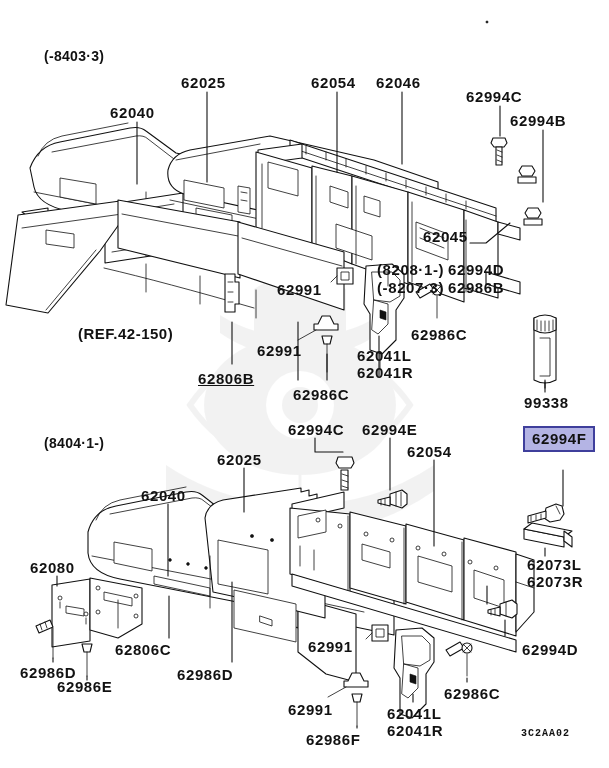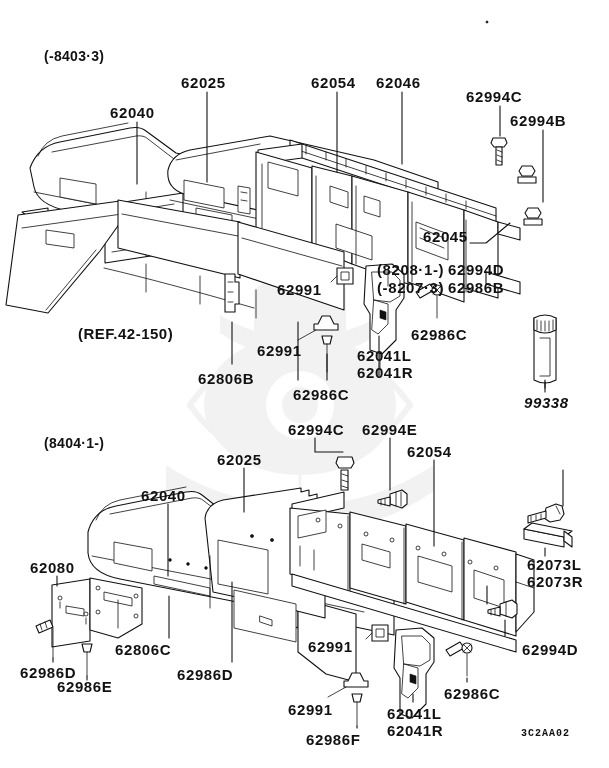--- a/index.html
+++ b/index.html
@@ -438,29 +438,30 @@
 
   <div class="lbl" style="left:110px;top:104px;">62040</div>
   <div class="lbl" style="left:181px;top:74px;">62025</div>
   <div class="lbl" style="left:311px;top:74px;">62054</div>
   <div class="lbl" style="left:376px;top:74px;text-align:right;">62046</div>
   <div class="lbl" style="left:466px;top:88px;">62994C</div>
   <div class="lbl" style="left:510px;top:112px;">62994B</div>
   <div class="lbl" style="left:423px;top:228px;">62045</div>
   <div class="lbl" style="left:277px;top:281px;">62991</div>
   <div class="lbl" style="left:257px;top:342px;">62991</div>
-  <div class="lbl" style="left:198px;top:370px;">62806B</div>
+  <div class="lbl" style="left:198px;top:370px;text-decoration:underline;">62806B</div>
   <div class="lbl" style="left:293px;top:386px;">62986C</div>
   <div class="lbl" style="left:411px;top:326px;">62986C</div>
   <div class="lbl" style="left:357px;top:347px;">62041L</div>
   <div class="lbl" style="left:357px;top:364px;">62041R</div>
-  <div class="lbl" style="left:524px;top:394px;font-style:italic;">99338</div>
+  <div class="lbl" style="left:524px;top:394px;">99338</div>
 
   <div class="date-lbl" style="left:44px;top:435px;">(8404·1-)</div>
 
+  <div class="lbl hl" style="left:523px;top:426px;">62994F</div>
 
   <div class="lbl" style="left:288px;top:421px;">62994C</div>
   <div class="lbl" style="left:362px;top:421px;">62994E</div>
   <div class="lbl" style="left:407px;top:443px;">62054</div>
   <div class="lbl" style="left:217px;top:451px;">62025</div>
   <div class="lbl" style="left:141px;top:487px;">62040</div>
   <div class="lbl" style="left:30px;top:559px;">62080</div>
   <div class="lbl" style="left:527px;top:556px;">62073L</div>
   <div class="lbl" style="left:527px;top:573px;">62073R</div>
   <div class="lbl" style="left:115px;top:641px;">62806C</div>

